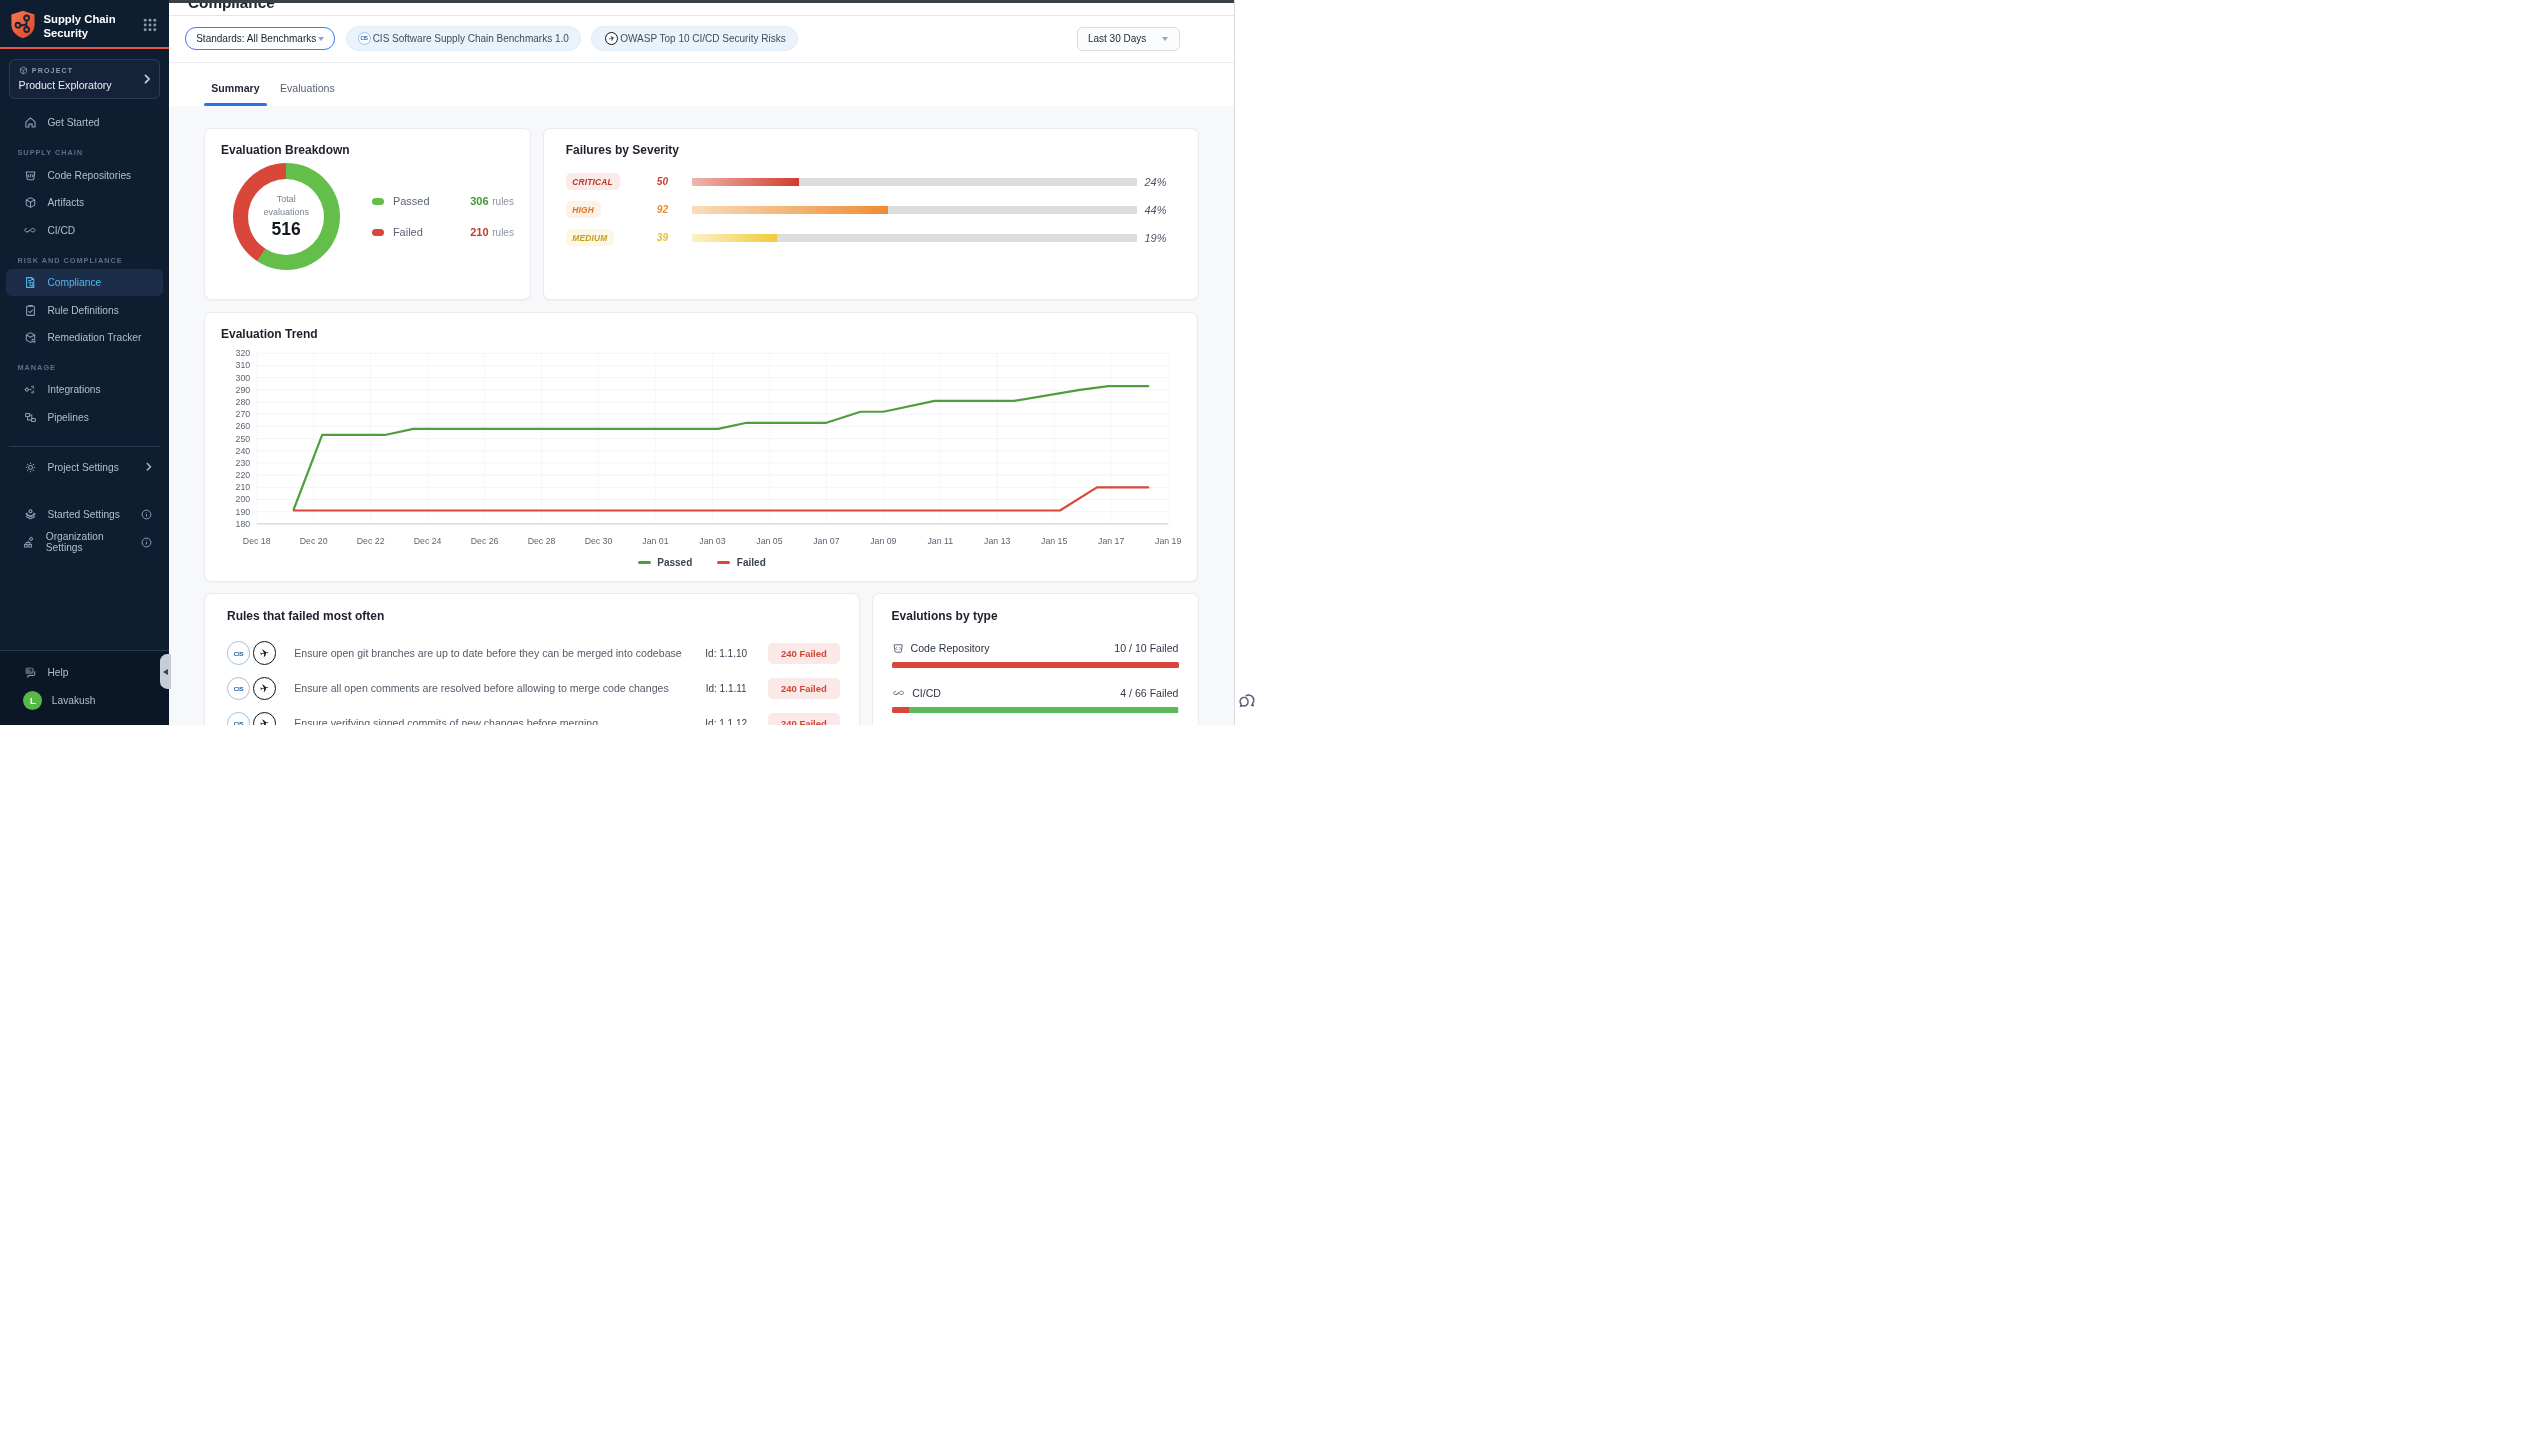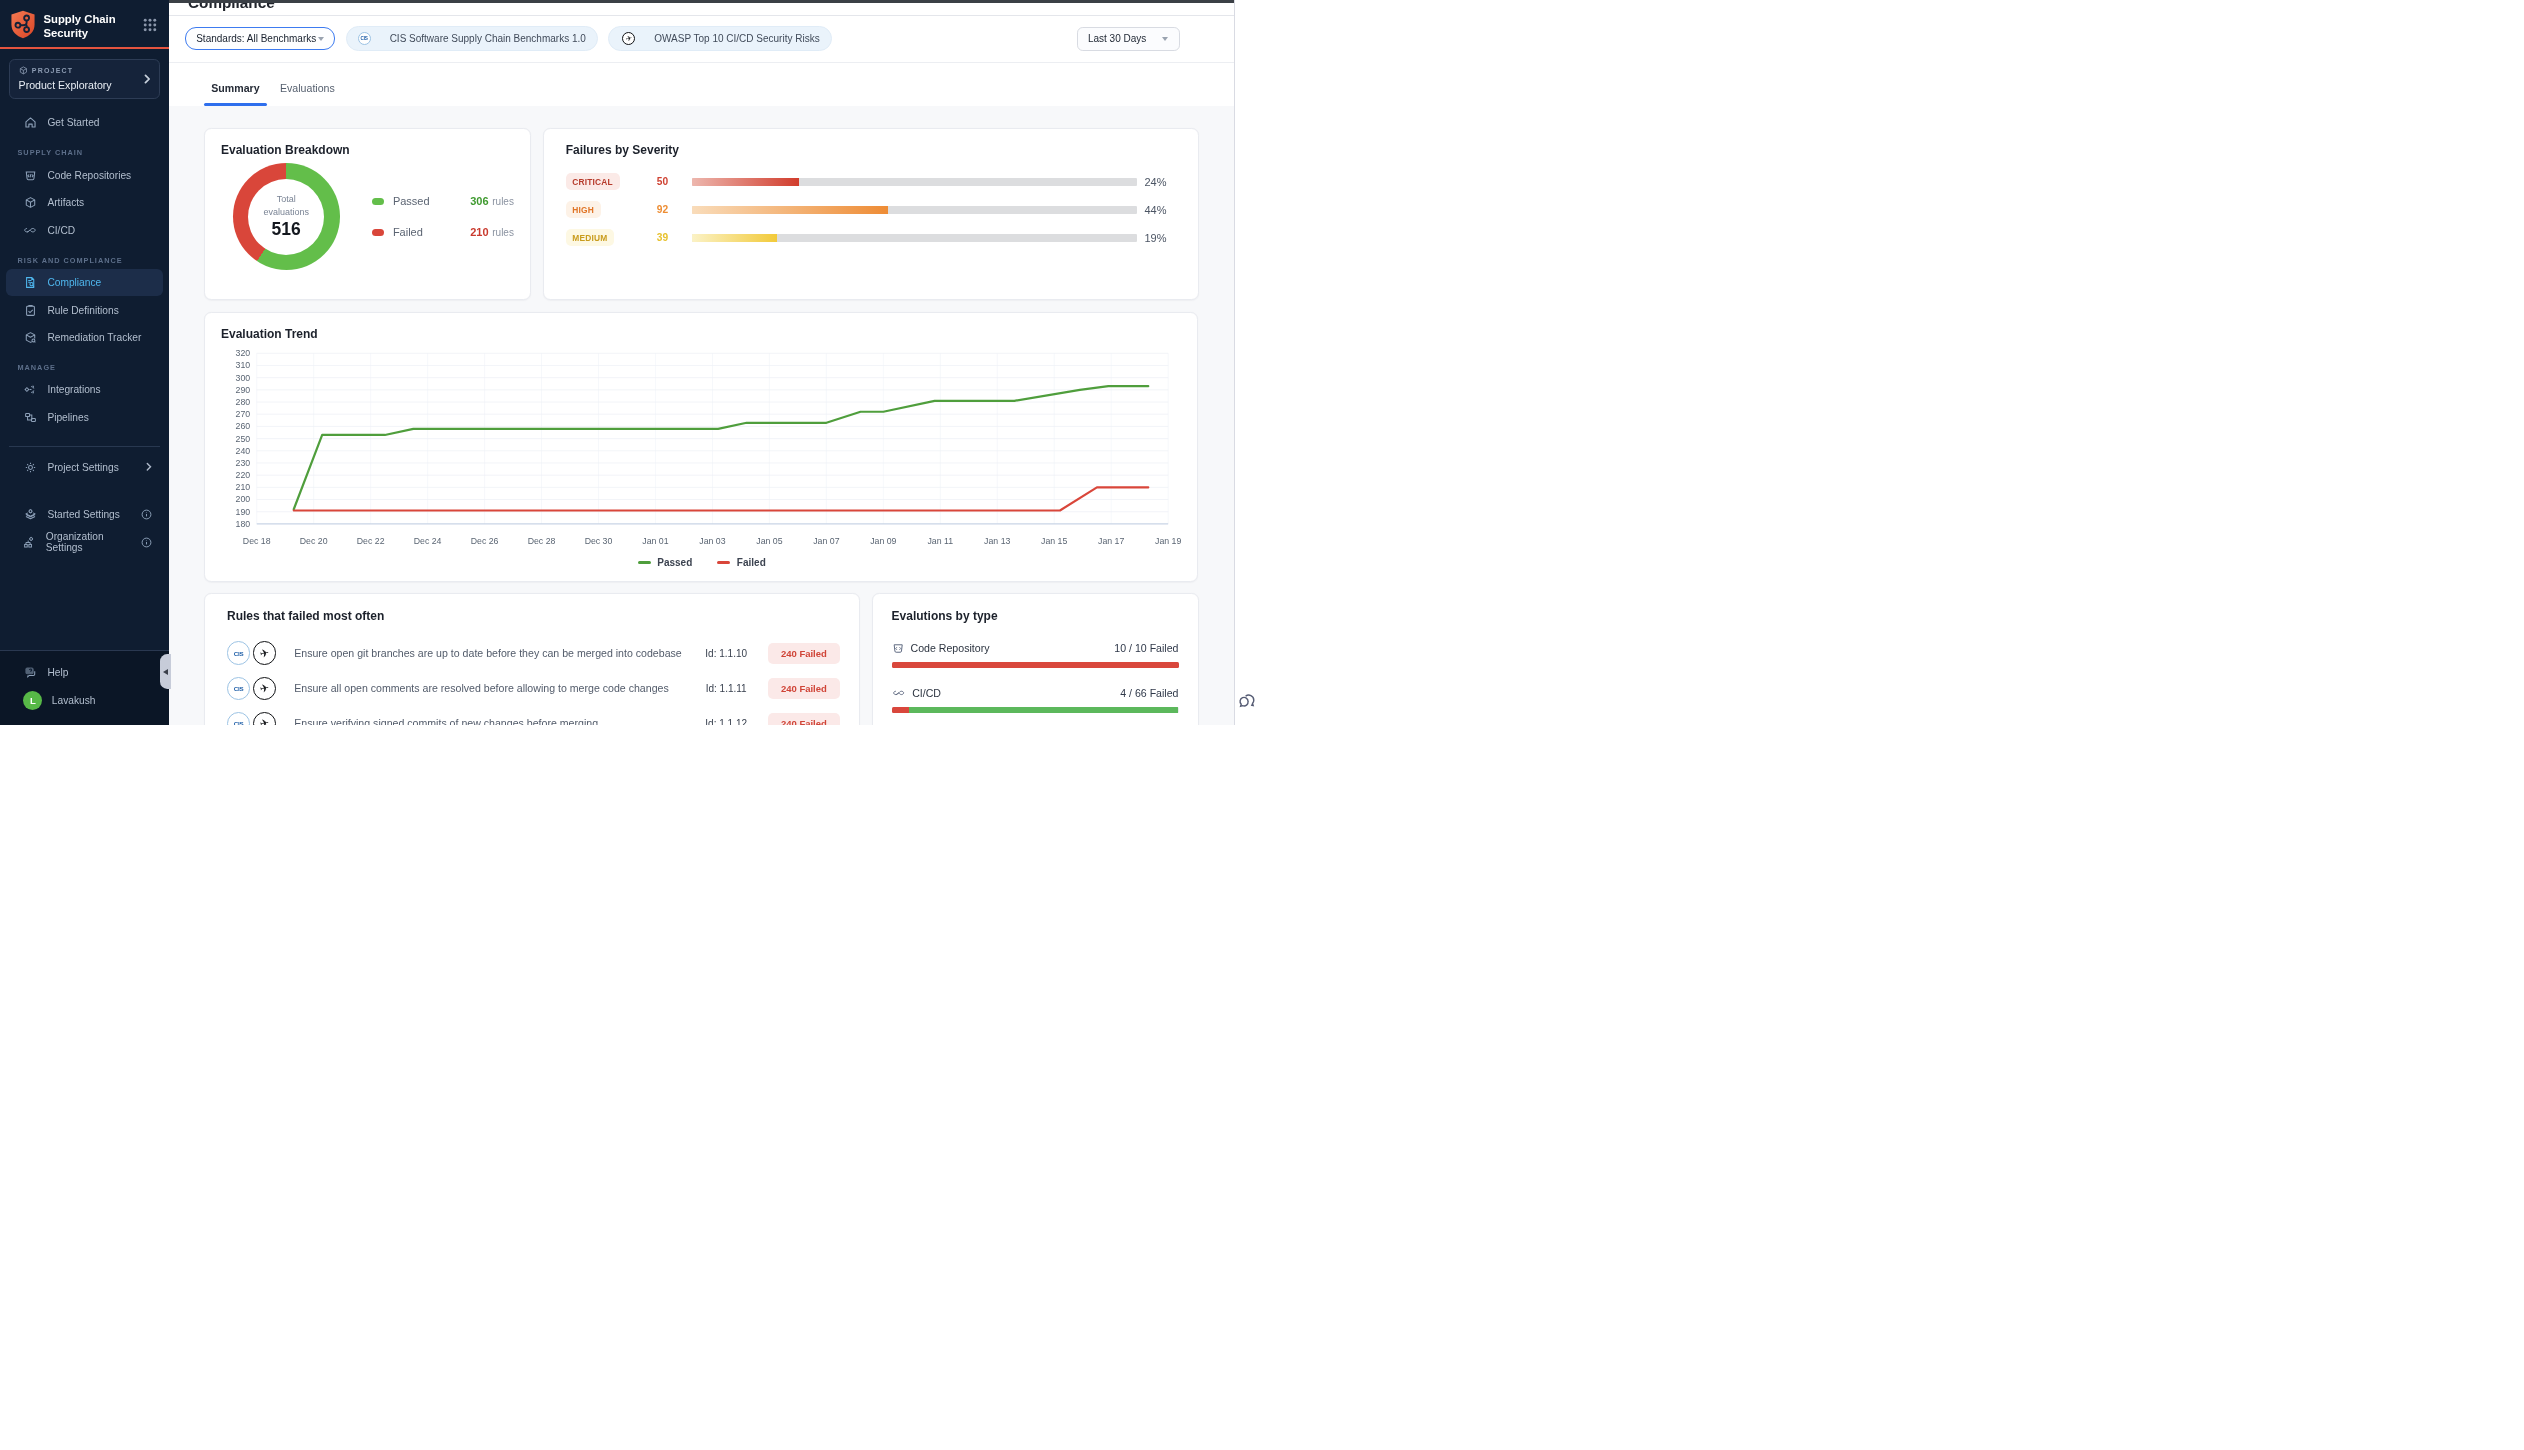--- a/index.html
+++ b/index.html
@@ -31,21 +31,21 @@
   .collapse-handle{position:absolute;left:160px;top:654px;width:11px;height:35px;background:#c7ccd9;border-radius:7.3px 0 0 7.3px;display:flex;align-items:center;justify-content:center;cursor:pointer;z-index:6;}
   .collapse-handle .tri{width:0;height:0;border-top:3.7px solid transparent;border-bottom:3.7px solid transparent;border-right:5.1px solid #3a3f4a;}
 
   
   .main{flex:1 1 auto;height:100%;background:#f7f8fa;display:flex;flex-direction:column;position:relative;width:1064px;}
   .top-strip{height:2.9px;background:#3b4046;width:100%;}
   .title-band{height:13px;background:#fff;overflow:hidden;position:relative;border-bottom:0.7px solid #e4e6eb;}
   .title-band span{position:absolute;left:19px;top:-8.8px;font-size:15.3px;font-weight:700;color:#20242c;}
   .filter-row{background:#fff;height:47px;display:flex;align-items:center;padding:0 54px 0 16px;gap:10.2px;border-bottom:0.7px solid #eceef2;}
   .select{display:flex;align-items:center;gap:2px;background:#fdfeff;border:1.5px solid #3d7bf0;border-radius:11px;padding:5.1px 10.2px;font-size:10px;color:#17202e;font-weight:500;cursor:pointer;}
-  .chip{display:flex;align-items:center;gap:19px;background:#eaf3fb;border:0.7px solid #e0ecf7;border-radius:13px;padding:5.1px 11px;font-size:10px;color:#414b5a;cursor:pointer;}
+  .chip{display:flex;align-items:center;gap:2px;background:#eaf3fb;border:0.7px solid #e0ecf7;border-radius:13px;padding:5.1px 11px;font-size:10px;color:#414b5a;cursor:pointer;}
   .range-select{margin-left:auto;display:flex;align-items:center;gap:16px;background:#fbfcfe;border:0.7px solid #d8dbe2;border-radius:5.8px;padding:5.8px 10.2px;font-size:10px;color:#222a36;font-weight:500;cursor:pointer;}
   .chev{width:0;height:0;border-left:3.3px solid transparent;border-right:3.3px solid transparent;border-top:4px solid #9aa3b0;}
   .tabs-row{background:#fff;height:43px;display:flex;align-items:flex-end;padding-left:35px;gap:5.8px;}
   .tab{font-size:10.6px;padding:0 7.3px 11.7px 7.3px;cursor:pointer;color:#555f6e;position:relative;}
   .tab.active{color:#252b36;font-weight:700;}
   .tab.active::after{content:"";position:absolute;left:0;right:0;bottom:0;height:2.6px;background:#2f6fed;border-radius:1.5px;}
   .content{flex:1;padding:22px 35px 0 35px;overflow:hidden;}
   .row1{display:flex;gap:11.7px;}
   .card{background:#fff;border:0.7px solid #e9ebf0;border-radius:7.3px;box-shadow:0 0.7px 1.5px rgba(16,24,40,.04);}
   .card-title{font-size:12px;font-weight:700;color:#1c212b;}
@@ -61,21 +61,21 @@
   .bd-legend{margin-left:32px;display:flex;flex-direction:column;gap:19px;flex:1;}
   .bd-lrow{display:flex;align-items:center;font-size:11px;color:#5b6472;}
   .sw{width:12.4px;height:6.6px;border-radius:3.7px;margin-right:8.8px;}
   .bd-val{margin-left:auto;font-weight:700;font-size:11px;}
   .bd-val.green{color:#3f9a2f;}
   .bd-val.red{color:#c93a2e;}
   .bd-unit{font-size:10px;color:#8b93a1;margin-left:3.7px;font-weight:400;}
 
   
   .card-severity{width:656px;height:172px;padding:14.6px 16px 0 22px;}
-  .sev-rows{margin-top:10.2px;display:flex;flex-direction:column;}
+  .sev-rows{margin-top:10.2px;display:flex;flex-direction:column;font-style:italic;}
   .sev-row{display:grid;grid-template-columns:67px 45px 1fr 37px;align-items:center;height:28px;column-gap:7.3px;}
   .sev-badge{justify-self:start;font-size:8.4px;font-weight:700;padding:3.7px 6.6px;border-radius:5.1px;letter-spacing:0.2px;}
   .b-critical{color:#b63a2b;background:#fbeae7;}
   .b-high{color:#e07426;background:#fdf2e7;}
   .b-medium{color:#c99c1d;background:#fdf8e3;}
   .b-low{color:#646b78;background:#e4e4eb;}
   .sev-count{font-size:10.2px;font-weight:700;text-align:center;}
   .c-critical{color:#cf4232;} .c-high{color:#ed8d33;} .c-medium{color:#e7c12c;} .c-low{color:#7b4de8;}
   .track{height:8px;background:#dcdddf;border-radius:1.1px;overflow:hidden;}
   .fill{height:100%;}

